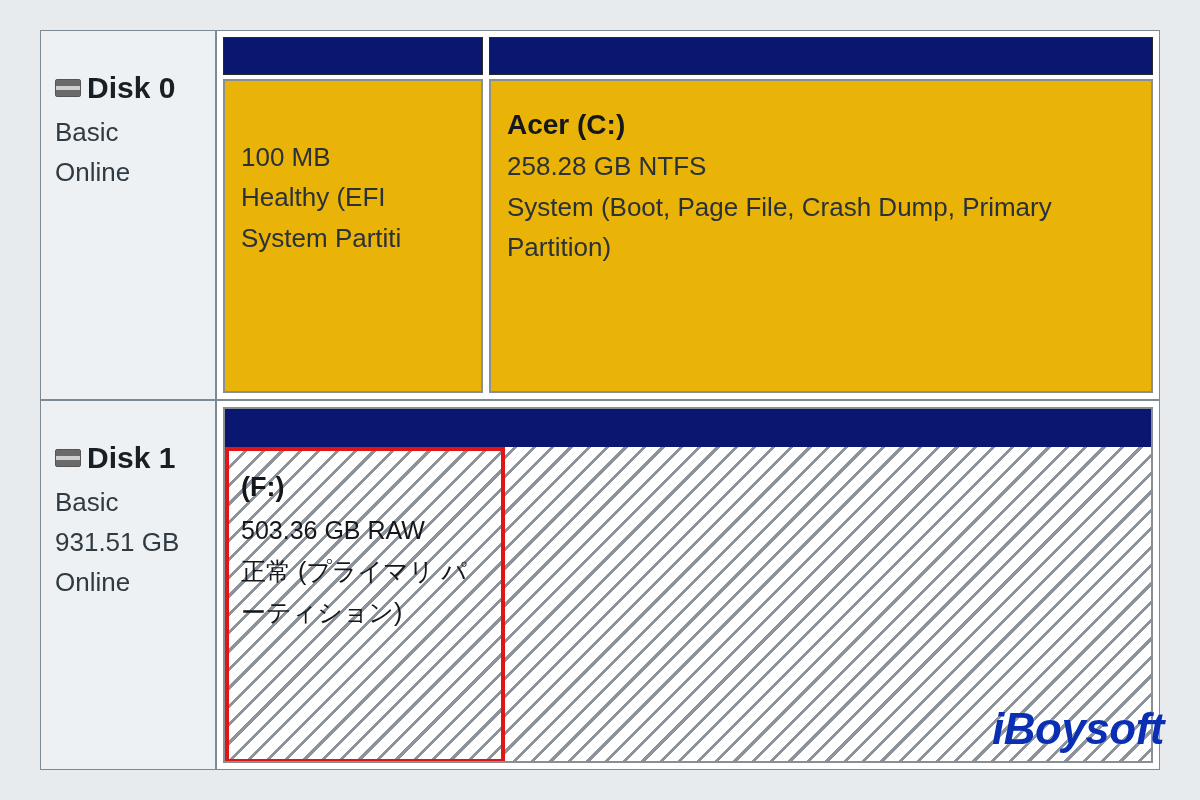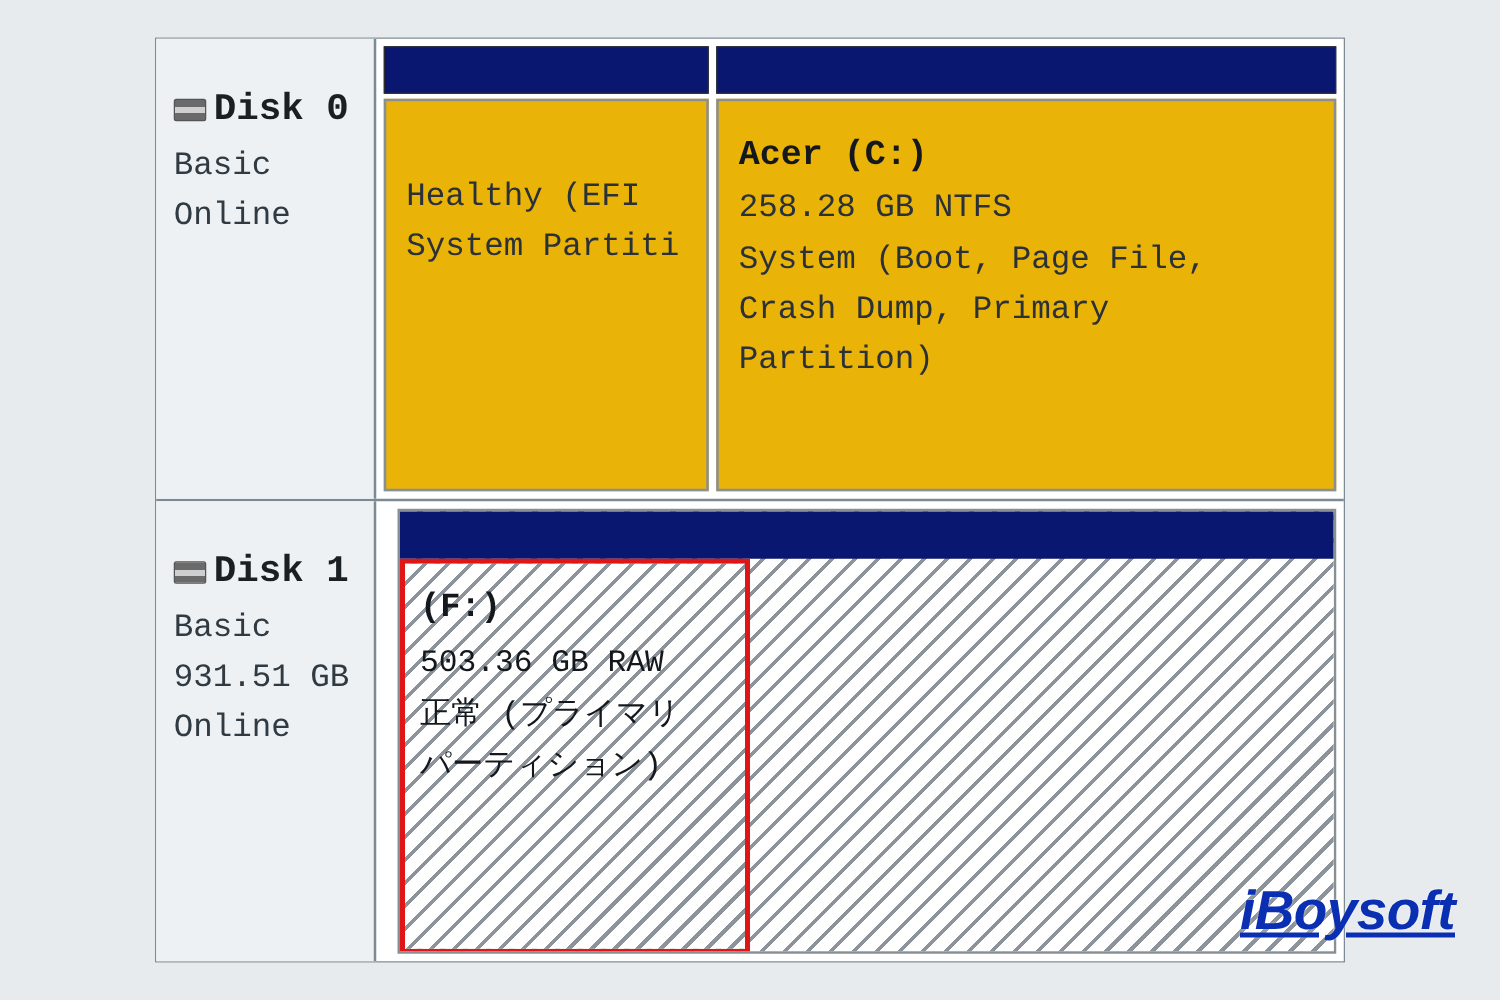--- a/index.html
+++ b/index.html
@@ -7,35 +7,34 @@
   .frame {
     position: absolute;
     left: 0; top: 0;
     width: 1200px; height: 800px;
     background: #e8ebed;
     display: flex;
     align-items: center;
     justify-content: center;
   }
   .canvas {
-    width: 952px;
+    width: 1120px;
     height: 740px;
     background: #fff;
     border: 1px solid #7d8a94;
     display: flex;
     flex-direction: column;
-    font-family: Liberation Mono, monospace;
   }
   .disk-row {
     display: flex;
     flex-direction: row;
     border-bottom: 2px solid #7d8a94;
     flex: 1;
   }
-  .disk-row:last-child { border-bottom: none; gap: 11px; }
+  .disk-row:last-child { border-bottom: none; }
   .disk-label {
     width: 176px;
     min-width: 176px;
     background: #eef1f3;
     border-right: 2px solid #7d8a94;
     padding: 34px 10px 10px 14px;
     color: #2f3a42;
     font-size: 26px;
     line-height: 1.55;
     position: relative;
@@ -140,21 +139,21 @@
     right: 36px;
     bottom: 46px;
     font-size: 44px;
     font-weight: 800;
     font-style: italic;
     color: #0a2fb3;
     letter-spacing: -0.5px;
     z-index: 50;
     text-shadow: 0 0 2px rgba(255,255,255,0.6);
   }
-  .watermark .i-dot { color: #0a2fb3; text-decoration: underline; }
+  .watermark .i-dot { color: #0a2fb3; }
 </style>
 </head>
 <body>
 
 <div class="frame">
   <div class="canvas">
 
     <div class="disk-row">
       <div class="disk-label">
         <div class="disk-name">
@@ -166,20 +165,21 @@
       </div>
       <div class="volumes">
         <div class="vol-strip">
           <div class="bar" style="width:260px"></div>
           <div class="bar" style="flex:1"></div>
         </div>
         <div class="vol-cards">
           <div class="vol-card" style="width:260px">
             <div class="vol-name"></div>
             <div style="height:34px"></div>
+            <div>100 MB</div>
             <div>Healthy (EFI System Partiti</div>
           </div>
           <div class="vol-card" style="flex:1">
             <div class="vol-name">Acer  (C:)</div>
             <div>258.28 GB NTFS</div>
             <div>System (Boot, Page File, Crash Dump, Primary Partition)</div>
           </div>
         </div>
       </div>
     </div>

